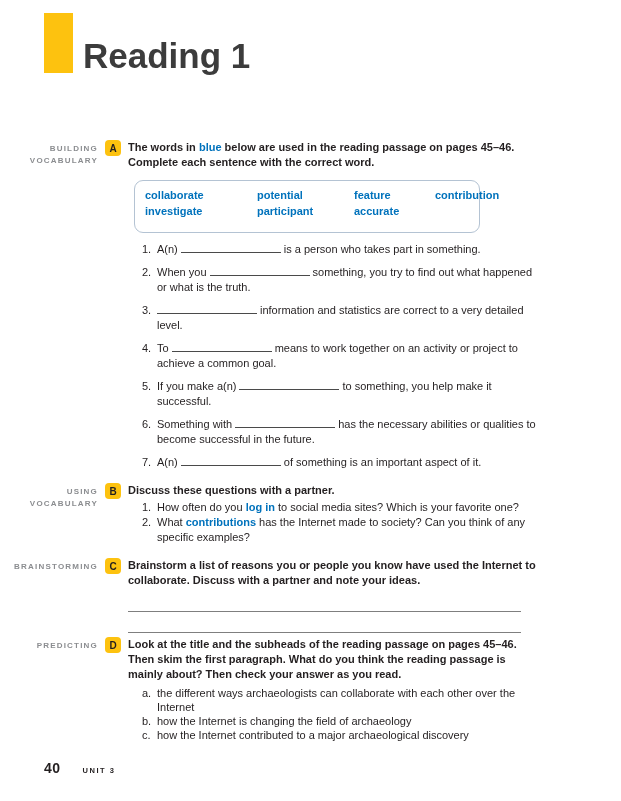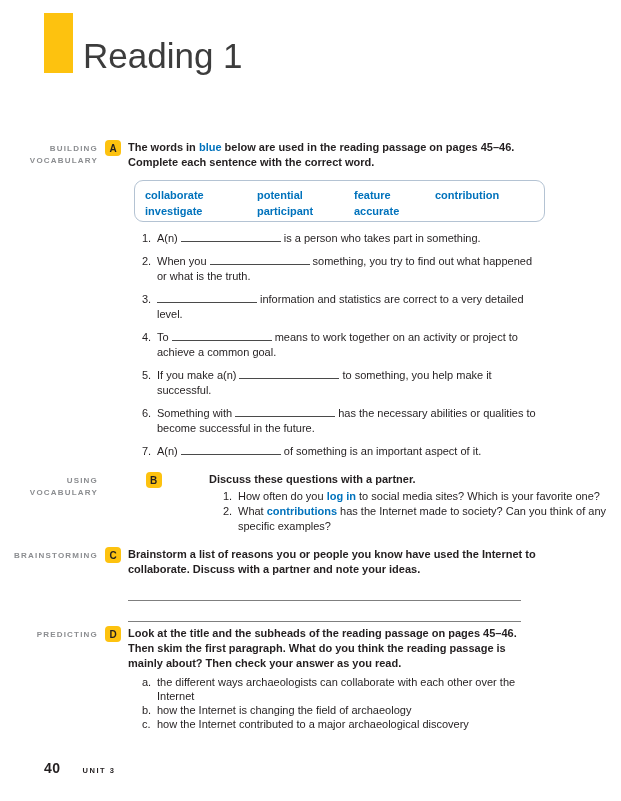--- a/index.html
+++ b/index.html
@@ -18,36 +18,36 @@
   .accent-bar {
     position: absolute;
     left: 44px; top: 13px;
     width: 29px; height: 60px;
     background: #fdc20f;
   }
   .page-title {
     position: absolute;
     left: 83px; top: 36px;
     font-size: 35px;
-    font-weight: 400;
+    font-weight: 700;
     color: #3c3c3c;
     letter-spacing: 0px;
   }
   
   .main-heading {
     margin-left: 150px;
     font-size: 13px;
     font-weight: bold;
     letter-spacing: 0.8px;
     color: #231f20;
   }
   
   .section { display: flex; align-items: flex-start; }
   .sec-a { margin-top: 30px; }
-  .sec-b { margin-top: 13px; justify-content: space-between; }
+  .sec-b { margin-top: 13px; }
   .sec-c { margin-top: 13px; }
   .sec-d { margin-top: 4px; }
   .label-col {
     width: 98px;
     text-align: right;
     font-size: 8px;
     font-weight: bold;
     letter-spacing: 1.2px;
     color: #8b8d90;
     line-height: 12px;
@@ -69,24 +69,24 @@
     font-size: 10px;
     font-weight: bold;
     color: #231f20;
   }
   .body-col { width: 412px; font-size: 11px; line-height: 15px; }
   .instruction { font-weight: bold; }
   .blue-word { color: #0072bc; font-weight: bold; }
   
   .word-box {
     margin: 10px 0 9px 6px;
-    width: 411px;
+    width: 346px;
     border: 1px solid #b4c3d3;
     border-radius: 9px;
-    padding: 6px 0 2px 10px;
+    padding: 6px 0 13px 10px;
   }
   .word-row {
     display: grid;
     grid-template-columns: 112px 97px 81px 1fr;
     line-height: 16px;
   }
   .word {
     color: #0072bc;
     font-weight: bold;
     font-size: 11px;

